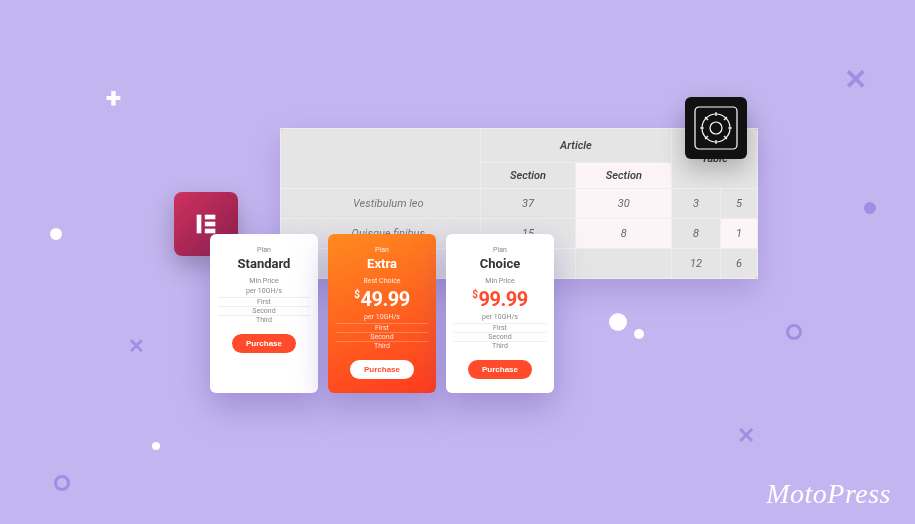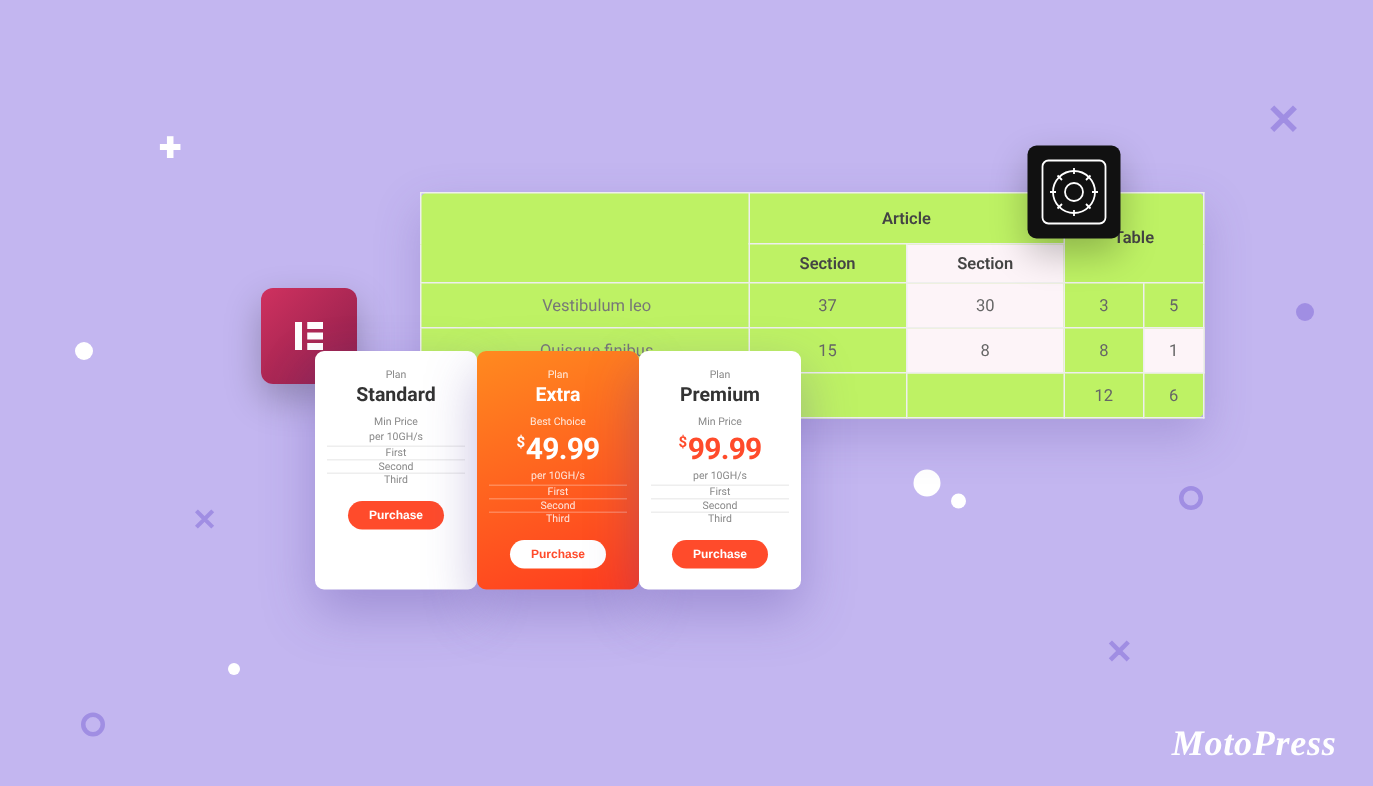--- a/index.html
+++ b/index.html
@@ -7,56 +7,56 @@
   
   
   .deco{position:absolute;}
   .plus{font-weight:900;font-size:28px;color:#fff;line-height:1;}
   .plus.purp{color:#a08ee3;}
   .circ{border-radius:50%;}
   .ring{border:3px solid #a08ee3;background:transparent;}
   .dot{background:#fff;}
   
   
-  .table-wrap{position:absolute;left:280px;top:128px;width:523px;background:#bef264;border-radius:6px;box-shadow:0 12px 30px rgba(90,70,160,.25);}
+  .table-wrap{position:absolute;left:280px;top:128px;width:478px;background:#e5e5e5;border-radius:6px;box-shadow:0 12px 30px rgba(90,70,160,.25);font-style:italic;}
   table{width:100%;border-collapse:collapse;font-size:11px;color:#666;}
   th,td{border:1px solid #eee;text-align:center;padding:8px 6px;}
   th{font-weight:600;color:#444;}
   .thead-a{height:34px;}
   .thead-b th{padding:6px;}
   td.lbl{text-align:center;padding-left:22px;color:#777;}
   .pinkcell{background:#fdf4f8;}
   
   
   .badge{position:absolute;border-radius:8px;box-shadow:0 10px 24px rgba(0,0,0,.25);display:flex;align-items:center;justify-content:center;}
   .badge.elementor{left:174px;top:192px;width:64px;height:64px;background:linear-gradient(135deg,#cf315f 0%,#8a1e4a 100%);}
   .badge.elementor svg{width:28px;height:28px;}
   .badge.gberg{left:685px;top:97px;width:62px;height:62px;background:#111;border-radius:6px;}
   .badge.gberg svg{width:48px;height:48px;}
   
   
-  .cards{position:absolute;left:210px;top:234px;display:flex;}
+  .cards{position:absolute;left:210px;top:234px;display:flex;gap:10px;}
   .card{width:108px;background:#fff;border-radius:6px;box-shadow:0 14px 34px rgba(90,70,160,.35);padding:12px 8px 14px;text-align:center;color:#333;}
   .card .plan-lbl{font-size:7px;color:#888;margin-bottom:2px;}
   .card .plan-name{font-size:13px;font-weight:700;margin-bottom:6px;}
   .card .sub{font-size:7px;color:#888;margin-bottom:2px;}
   .card .price{font-size:20px;font-weight:700;color:#ff4b2b;letter-spacing:-.5px;margin-bottom:2px;}
   .card .price .cur{font-size:10px;vertical-align:super;margin-right:1px;}
   .card .per{font-size:7px;color:#888;margin-bottom:2px;}
   .card .feat{font-size:7px;color:#888;padding:0 0;border-top:1px solid #eee;}
   .card .feat:first-of-type{margin-top:4px;}
   .card .buy{display:inline-block;margin-top:10px;background:#ff4b2b;color:#fff;font-size:8px;font-weight:600;padding:5px 14px;border-radius:12px;border:0;}
   .card.hi{background:linear-gradient(160deg,#ff8a1f 0%,#ff3b1f 100%);color:#fff;}
   .card.hi .plan-lbl,.card.hi .sub,.card.hi .per,.card.hi .feat{color:rgba(255,255,255,.85);}
   .card.hi .plan-name,.card.hi .price{color:#fff;}
   .card.hi .feat{border-top-color:rgba(255,255,255,.25);}
   .card.hi .buy{background:#fff;color:#ff4b2b;}
   
   
-  .logo{position:absolute;right:24px;bottom:14px;color:#fff;font-family:"Brush Script MT","Segoe Script",cursive;font-size:24px;font-style:italic;letter-spacing:.5px;font-weight:bold;}
+  .logo{position:absolute;right:24px;bottom:14px;color:#fff;font-family:"Brush Script MT","Segoe Script",cursive;font-size:28px;font-style:italic;letter-spacing:.5px;}
 </style>
 </head>
 <body>
 
 <div class="deco plus" style="left:106px;top:84px">+</div>
 <div class="deco plus purp" style="left:844px;top:66px">✕</div>
 <div class="deco plus purp" style="left:128px;top:336px;font-size:20px">✕</div>
 <div class="deco plus purp" style="left:737px;top:425px;font-size:22px">✕</div>
 <div class="deco circ ring" style="left:54px;top:475px;width:16px;height:16px"></div>
 <div class="deco circ ring" style="left:786px;top:324px;width:16px;height:16px"></div>
@@ -140,21 +140,21 @@
     <div class="sub">Best Choice</div>
     <div class="price"><span class="cur">$</span><span>49.99</span></div>
     <div class="per">per 10GH/s</div>
     <div class="feat">First</div>
     <div class="feat">Second</div>
     <div class="feat">Third</div>
     <button class="buy">Purchase</button>
   </div>
   <div class="card">
     <div class="plan-lbl">Plan</div>
-    <div class="plan-name">Premium</div>
+    <div class="plan-name">Choice</div>
     <div class="sub">Min Price</div>
     <div class="price"><span class="cur">$</span><span>99.99</span></div>
     <div class="per">per 10GH/s</div>
     <div class="feat">First</div>
     <div class="feat">Second</div>
     <div class="feat">Third</div>
     <button class="buy">Purchase</button>
   </div>
 </div>
 

